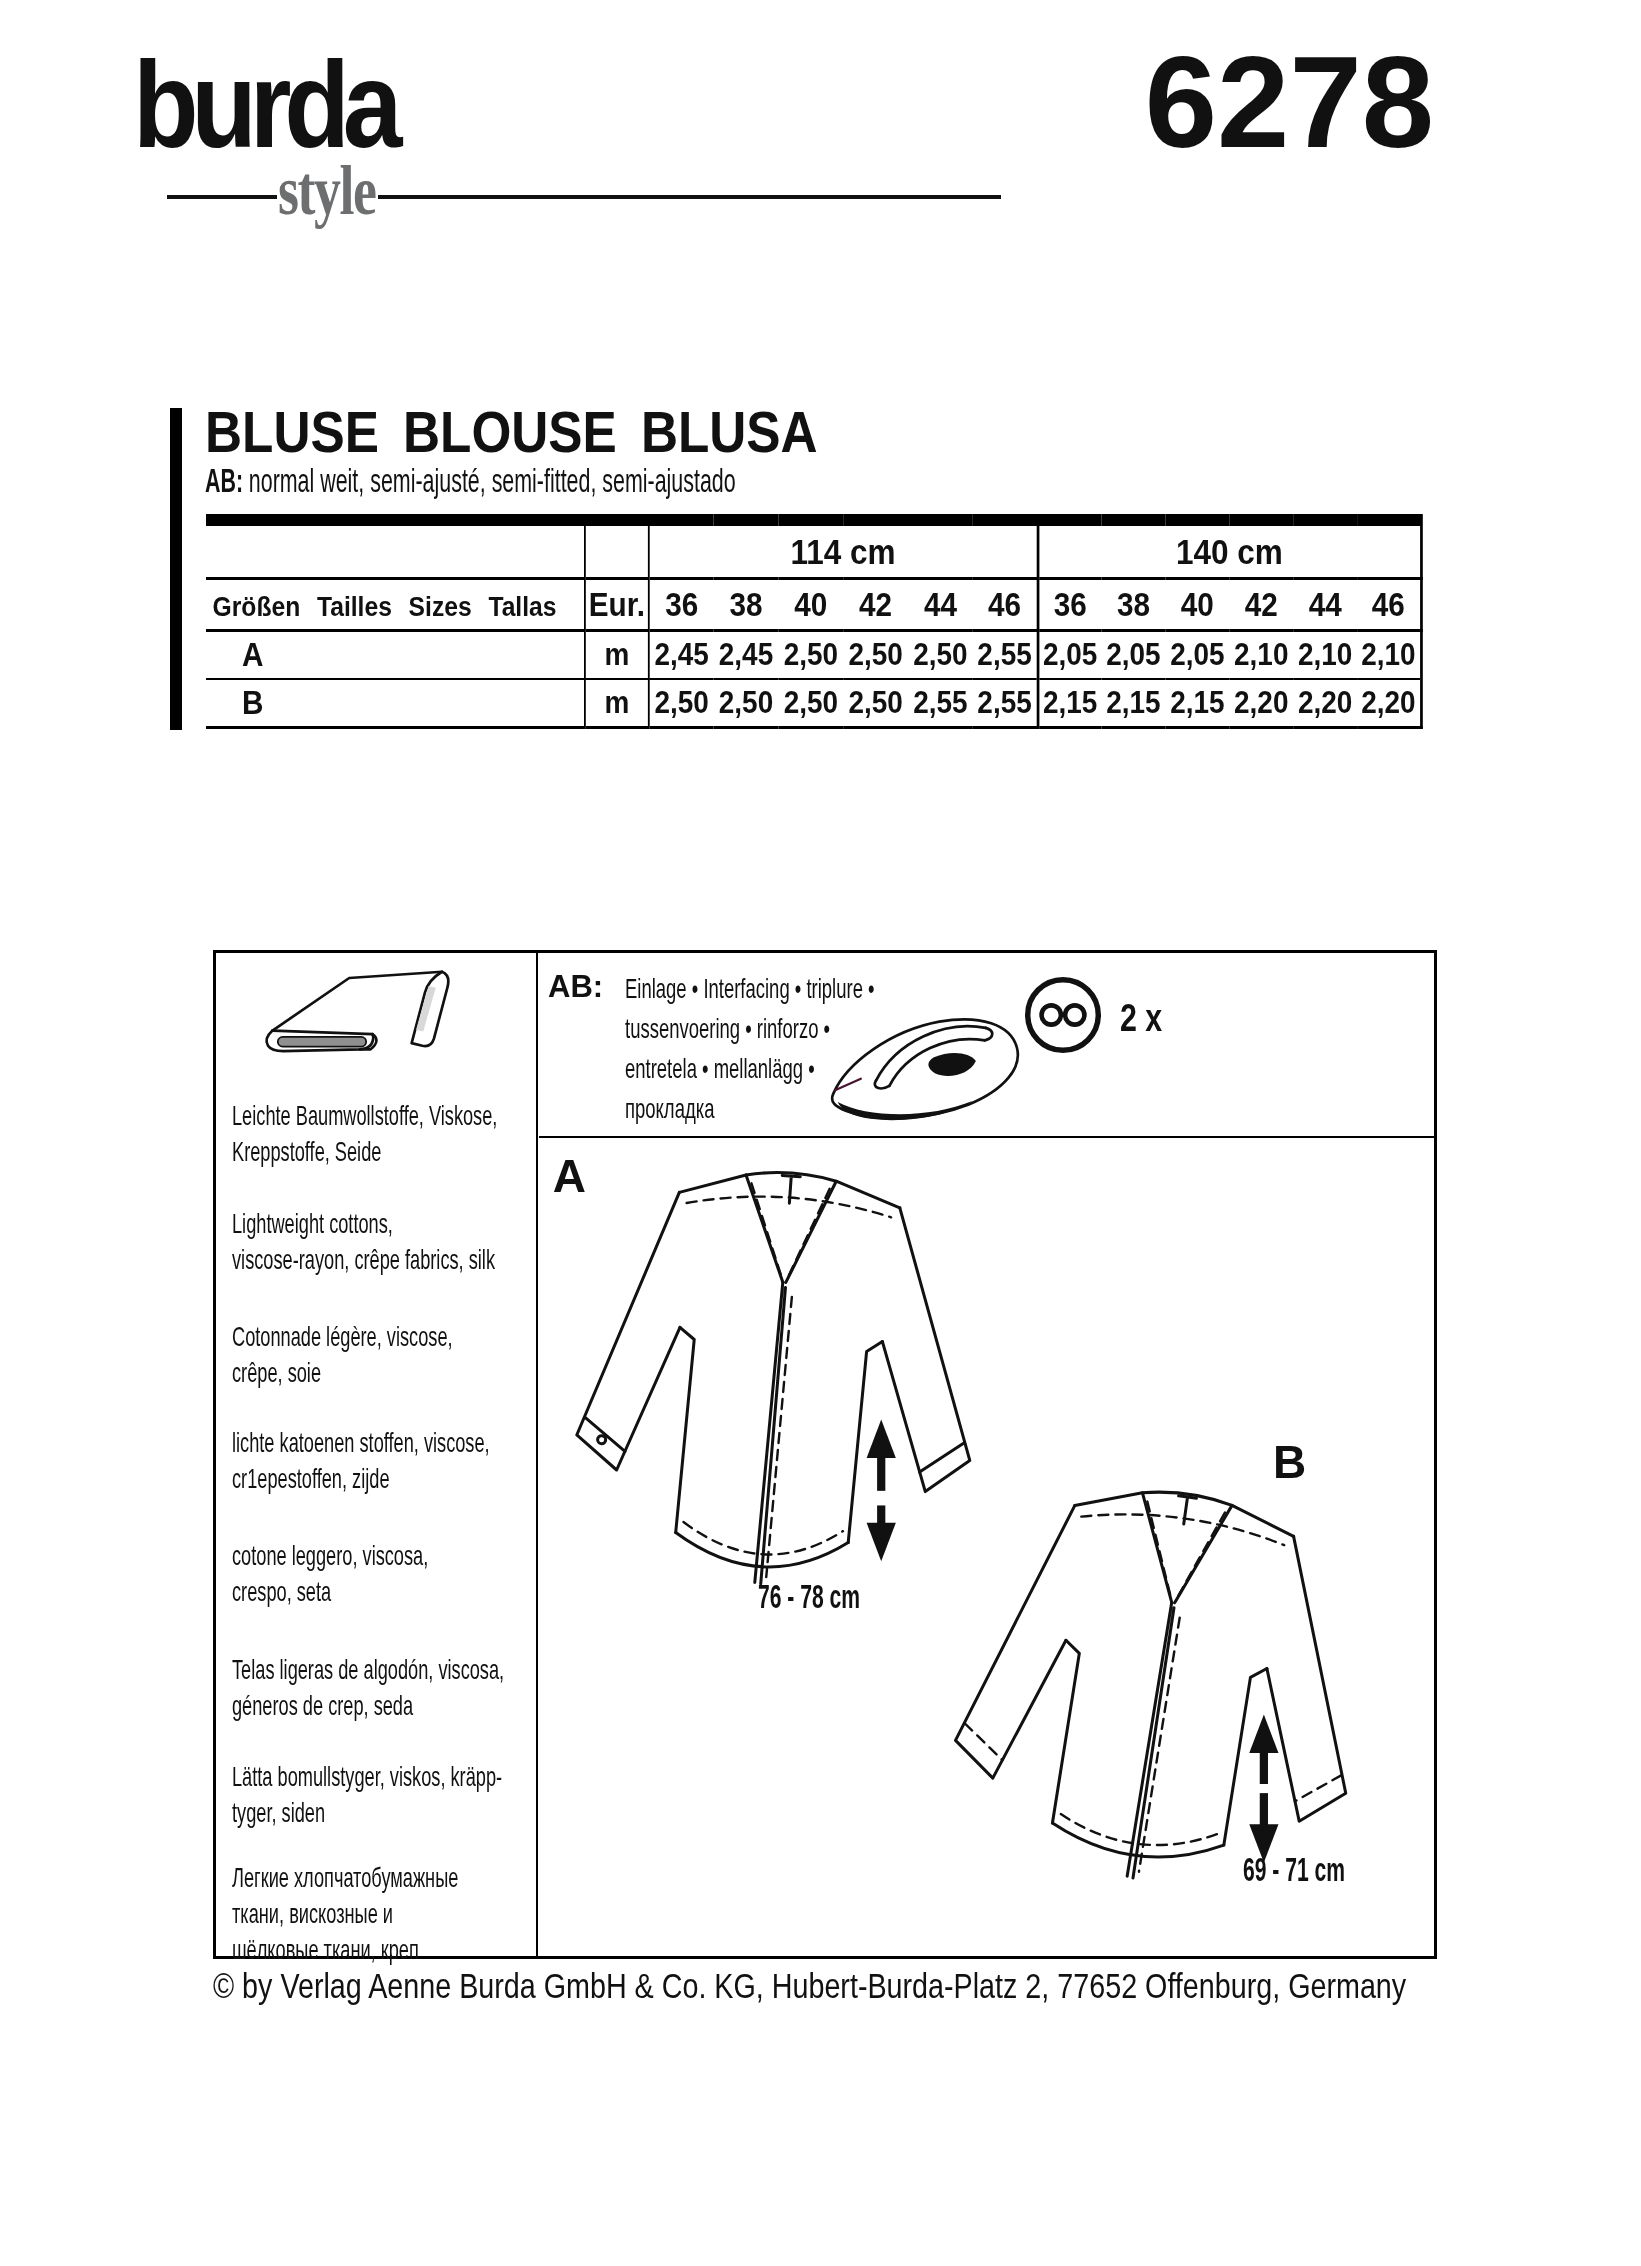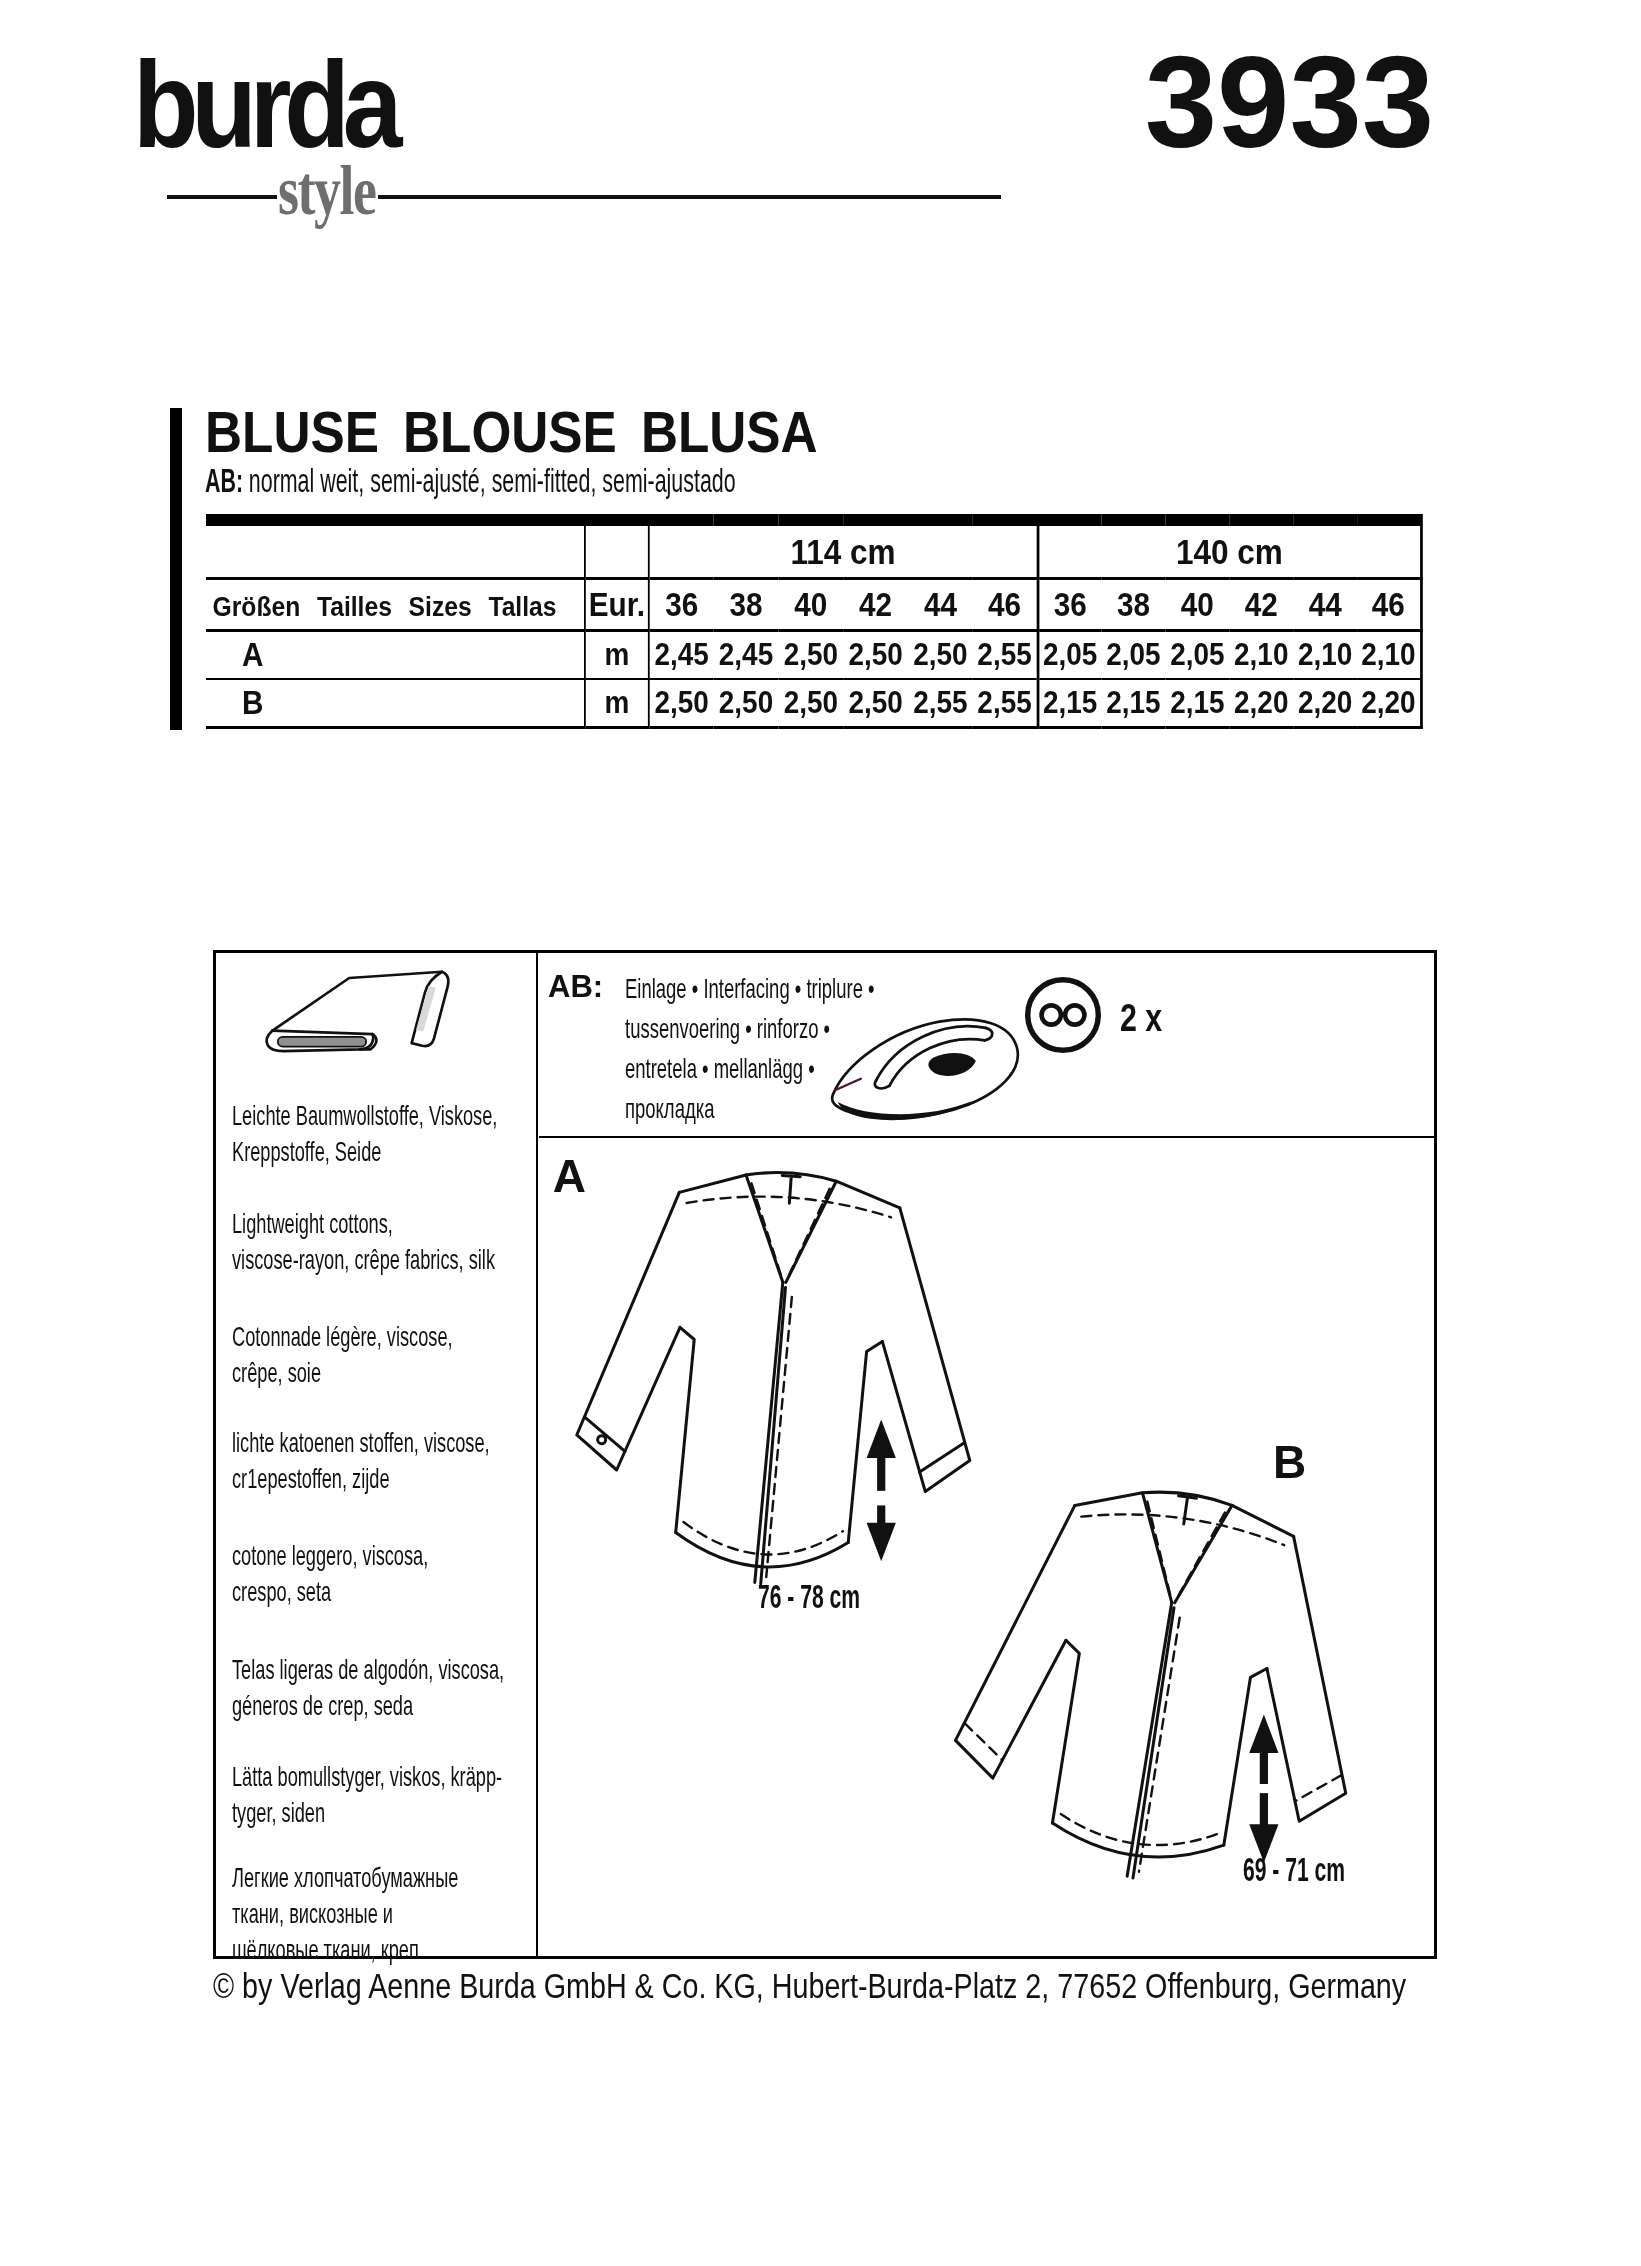--- a/index.html
+++ b/index.html
@@ -72,21 +72,21 @@
 </style>
 </head>
 <body>
 
 <div class="page">
 
   <div class="abs brand">burda</div>
   <div class="abs brand-sub">style</div>
   <div class="abs rule rule-left"></div>
   <div class="abs rule rule-right"></div>
-  <div class="abs pattern-number">3933</div>
+  <div class="abs pattern-number">6278</div>
 
   <div class="abs title-bar"></div>
   <div class="abs garment-title">BLUSE  BLOUSE  BLUSA</div>
   <div class="abs fit-line">
     <b>AB:</b><span>normal weit, semi-ajusté, semi-fitted, semi-ajustado</span>
   </div>
 
   <table class="abs fabric-table">
     <colgroup>
       <col style="width:421px">

